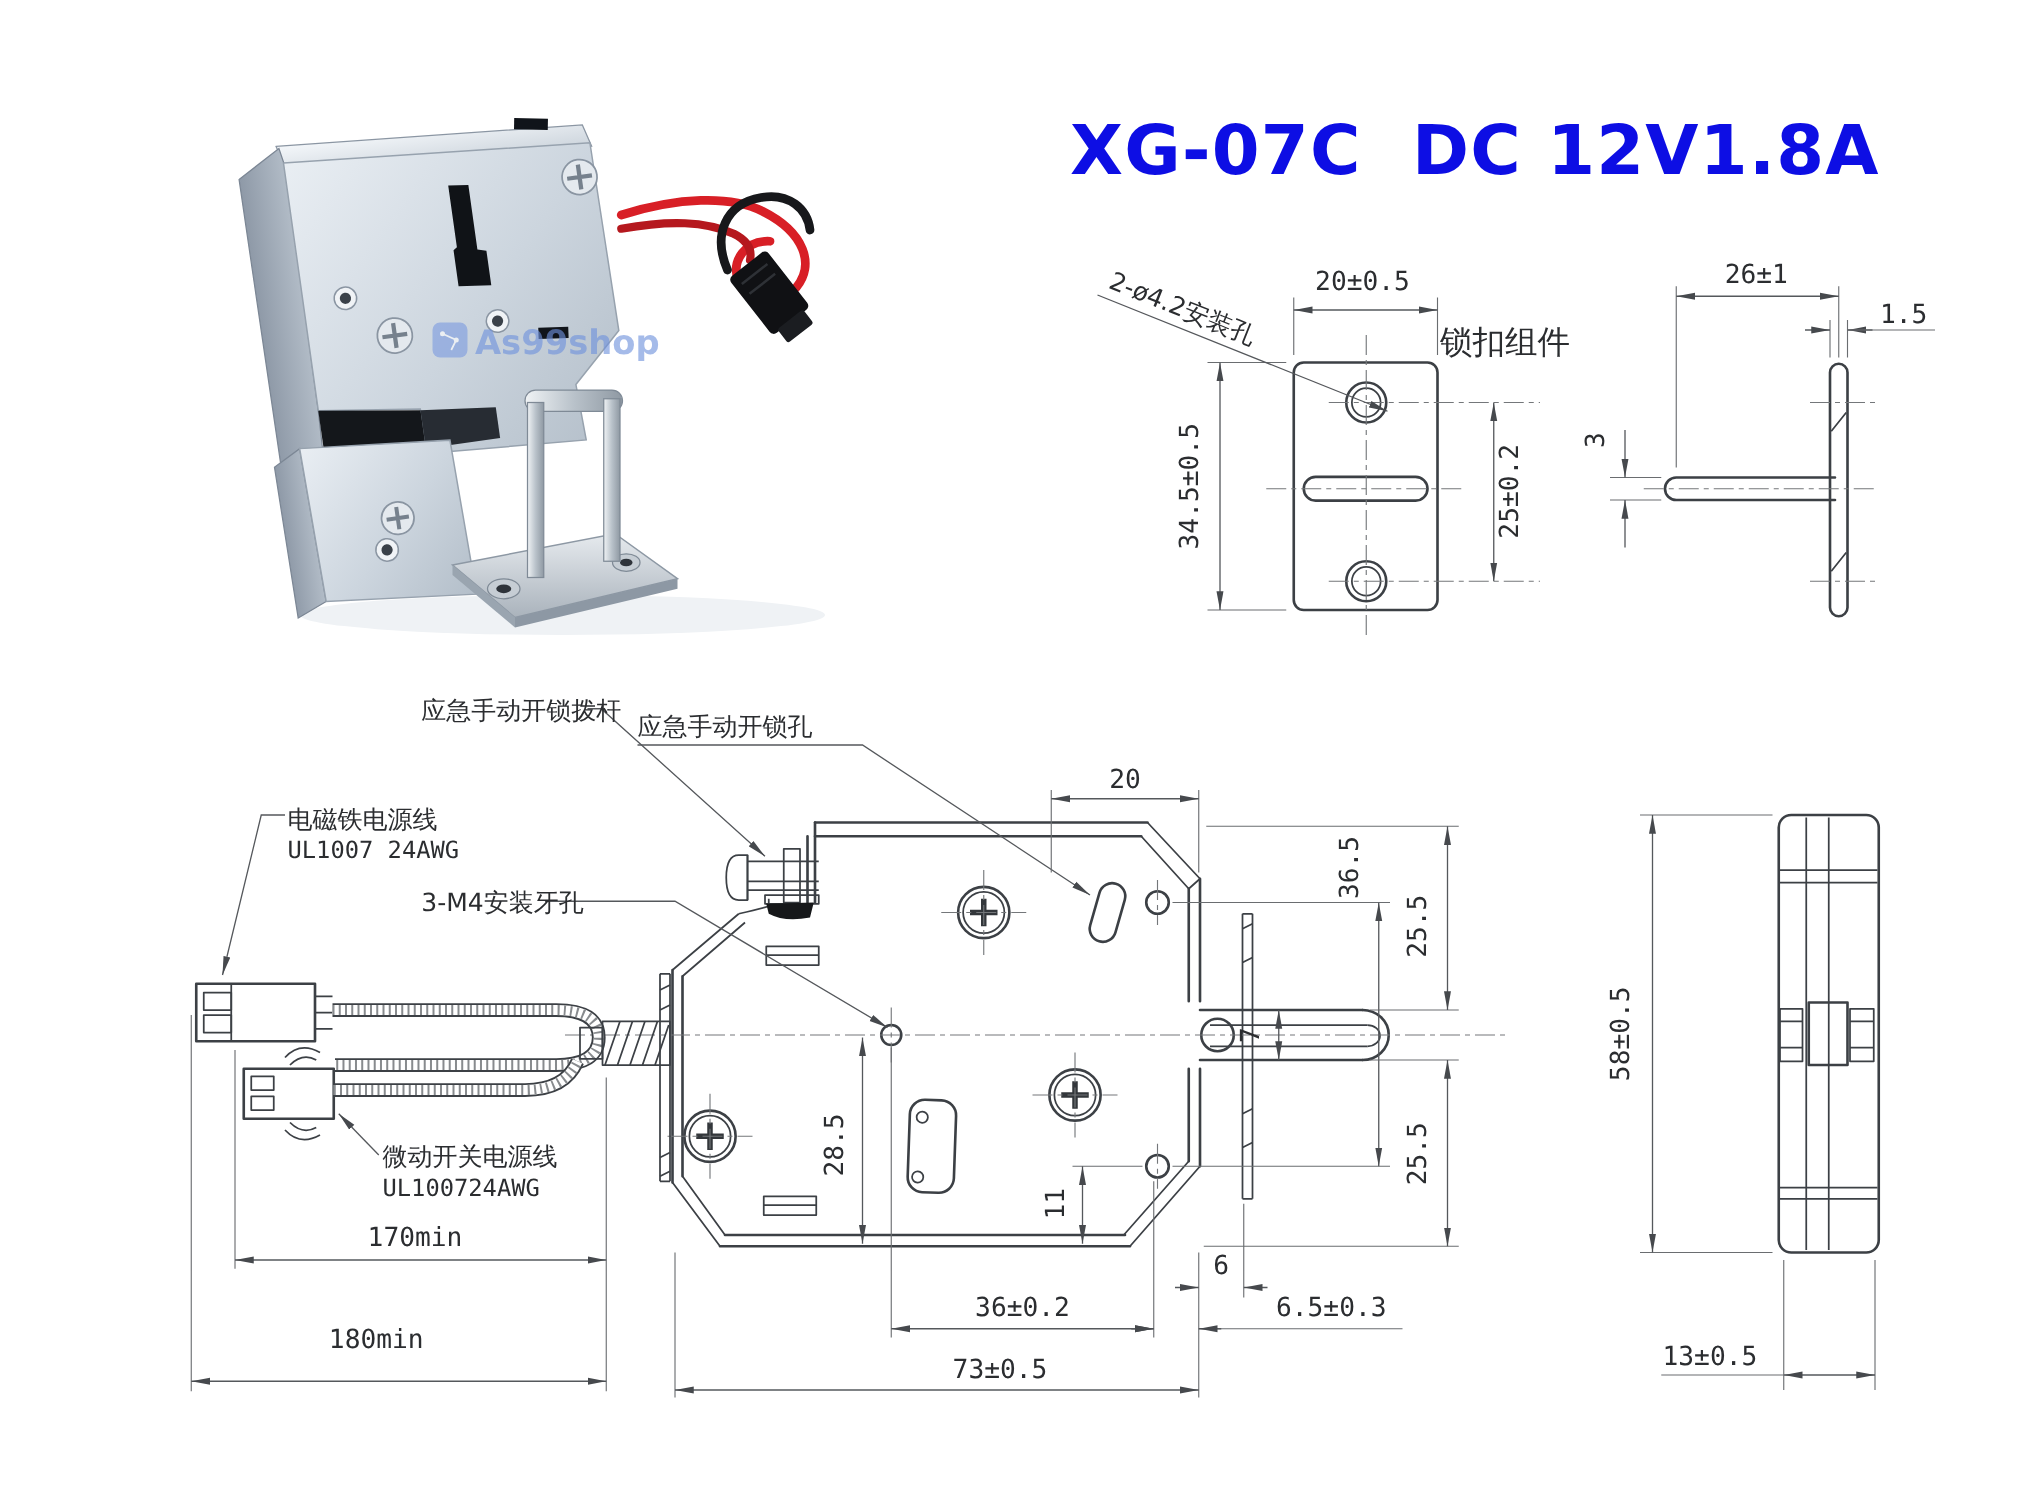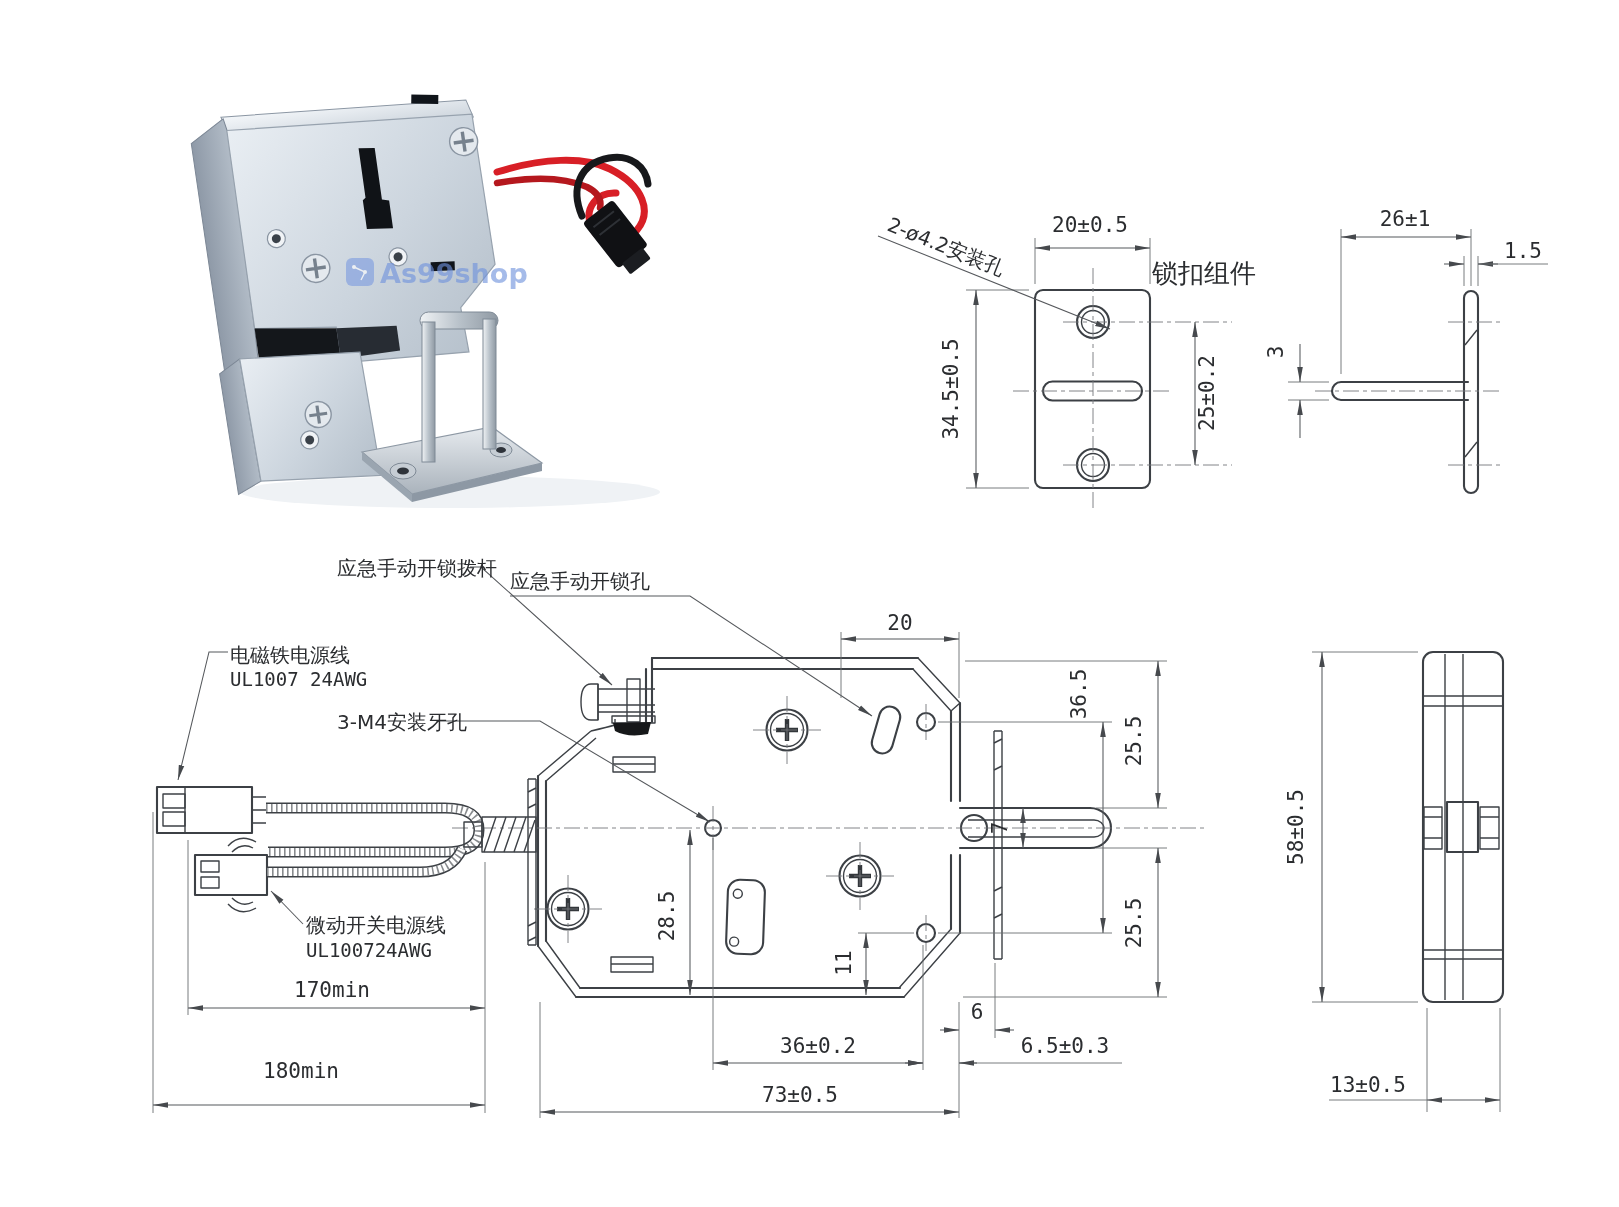--- a/index.html
+++ b/index.html
@@ -18,20 +18,21 @@
   .t  {font-family:"DejaVu Sans Mono",monospace;font-size:21px;fill:#2b2d30;}
   .tl {font-family:"DejaVu Sans",sans-serif;font-size:20px;fill:#2b2d30;}
   .tb {font-family:"DejaVu Sans",sans-serif;font-size:26px;fill:#2b2d30;}
   .wedge{fill:#16181a;stroke:none;}
 </style>
 </head>
 <body>
 
 <div id="stage">
 
+  <div id="title">XG-07C  DC 12V1.8A</div>
 
   <div id="photo">
     <svg width="620" height="500" viewBox="0 0 620 500">
       <defs>
         <linearGradient id="gFront" x1="0" y1="0" x2="1" y2="1">
           <stop offset="0" stop-color="#e9eef3"></stop>
             <stop offset="0.55" stop-color="#ccd5de"></stop>
             <stop offset="1" stop-color="#b3bec9"></stop>
         </linearGradient>
         <linearGradient id="gSide" x1="0" y1="0" x2="1" y2="0">

